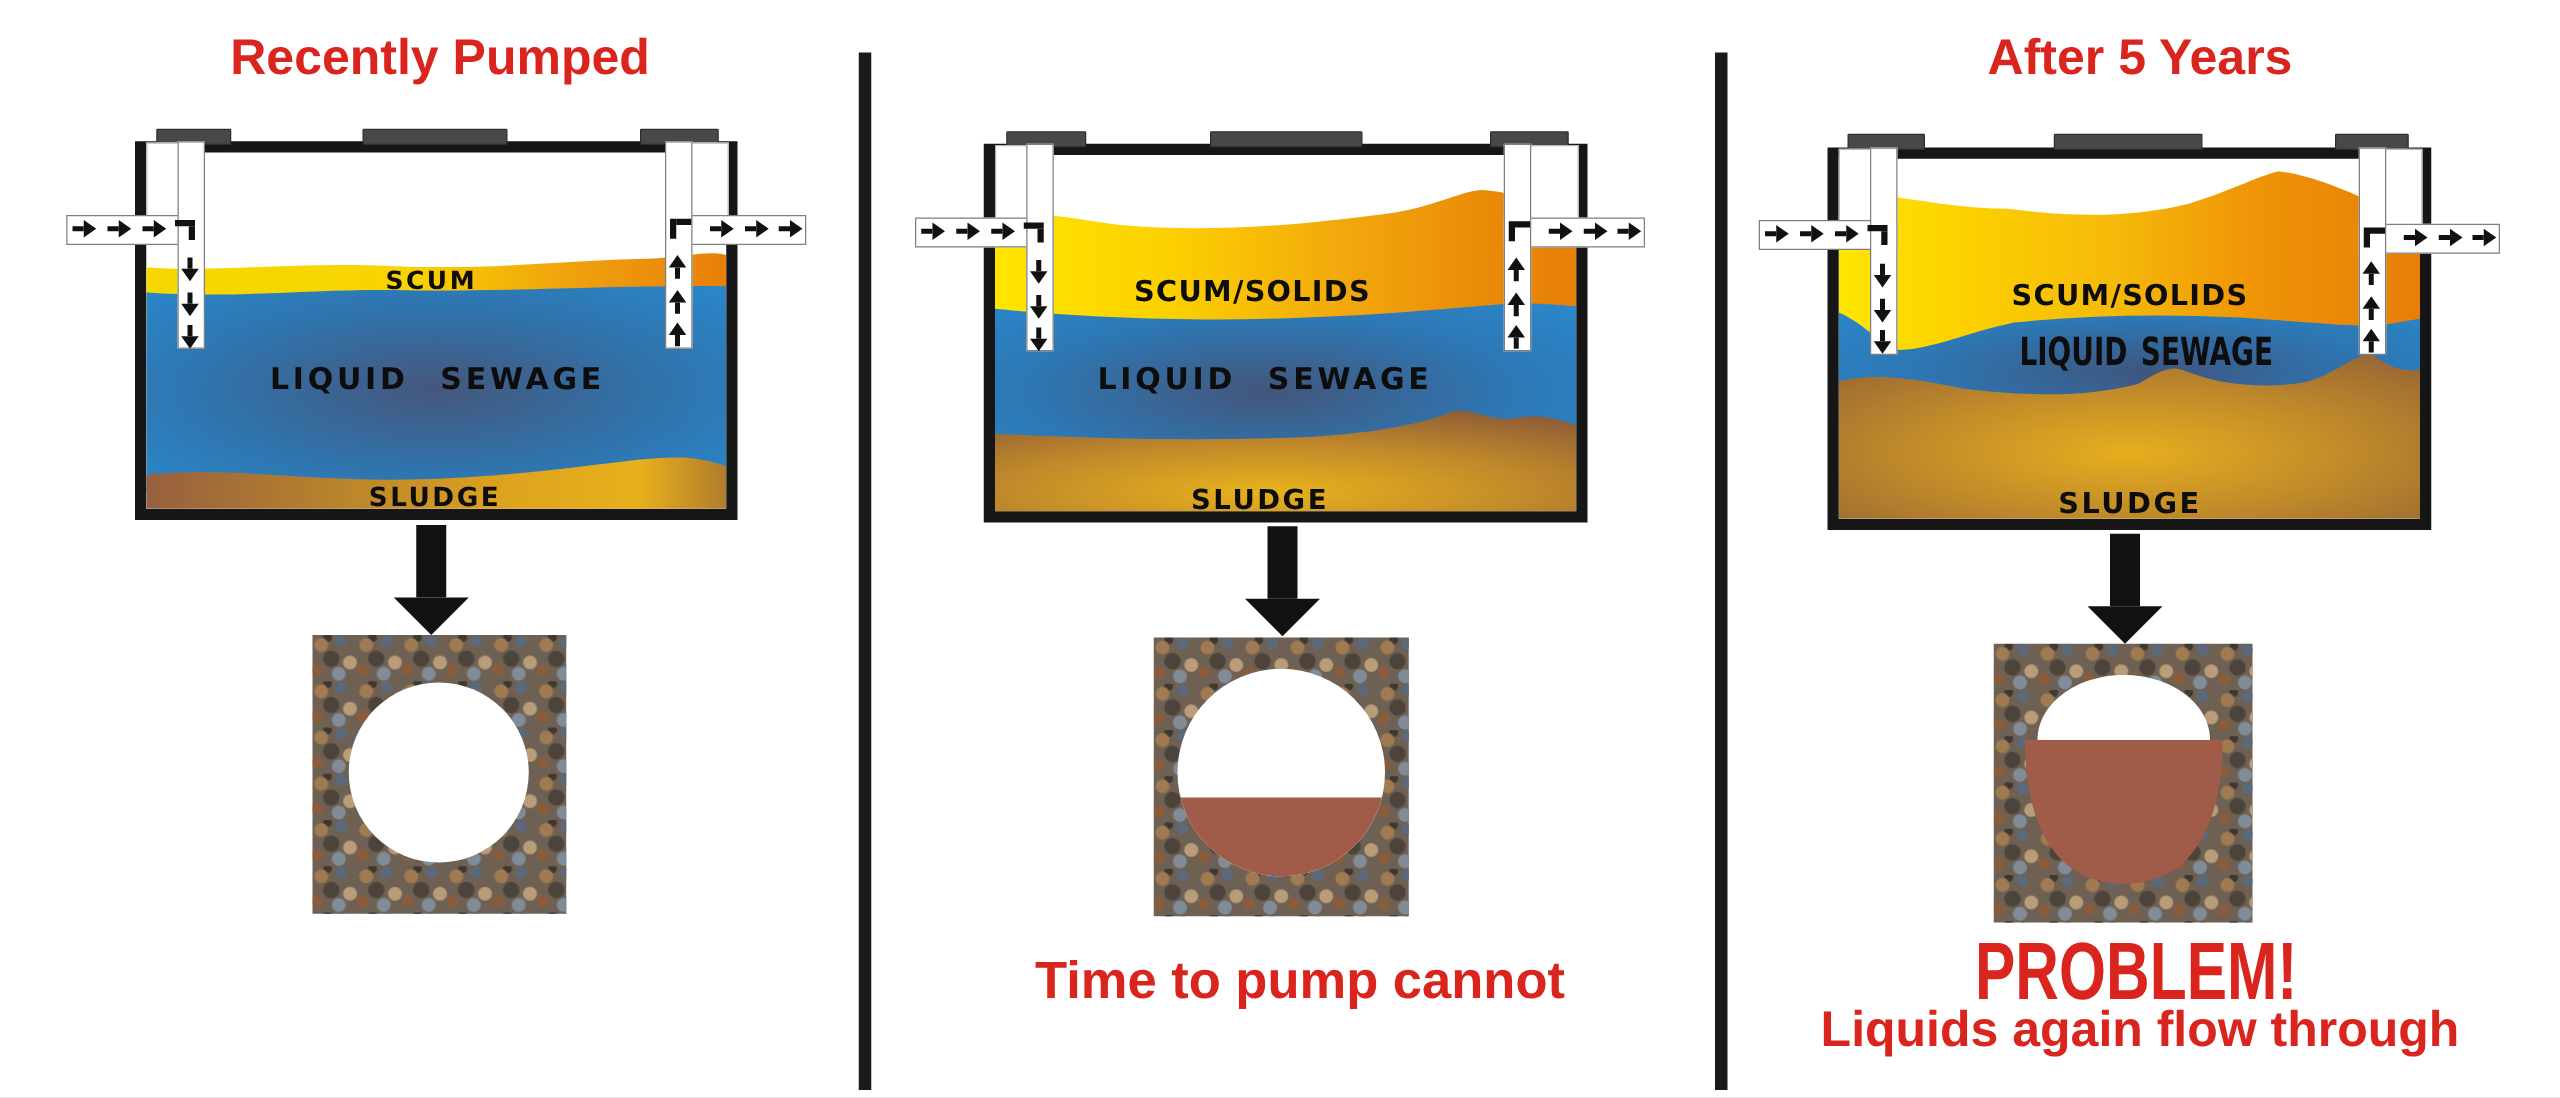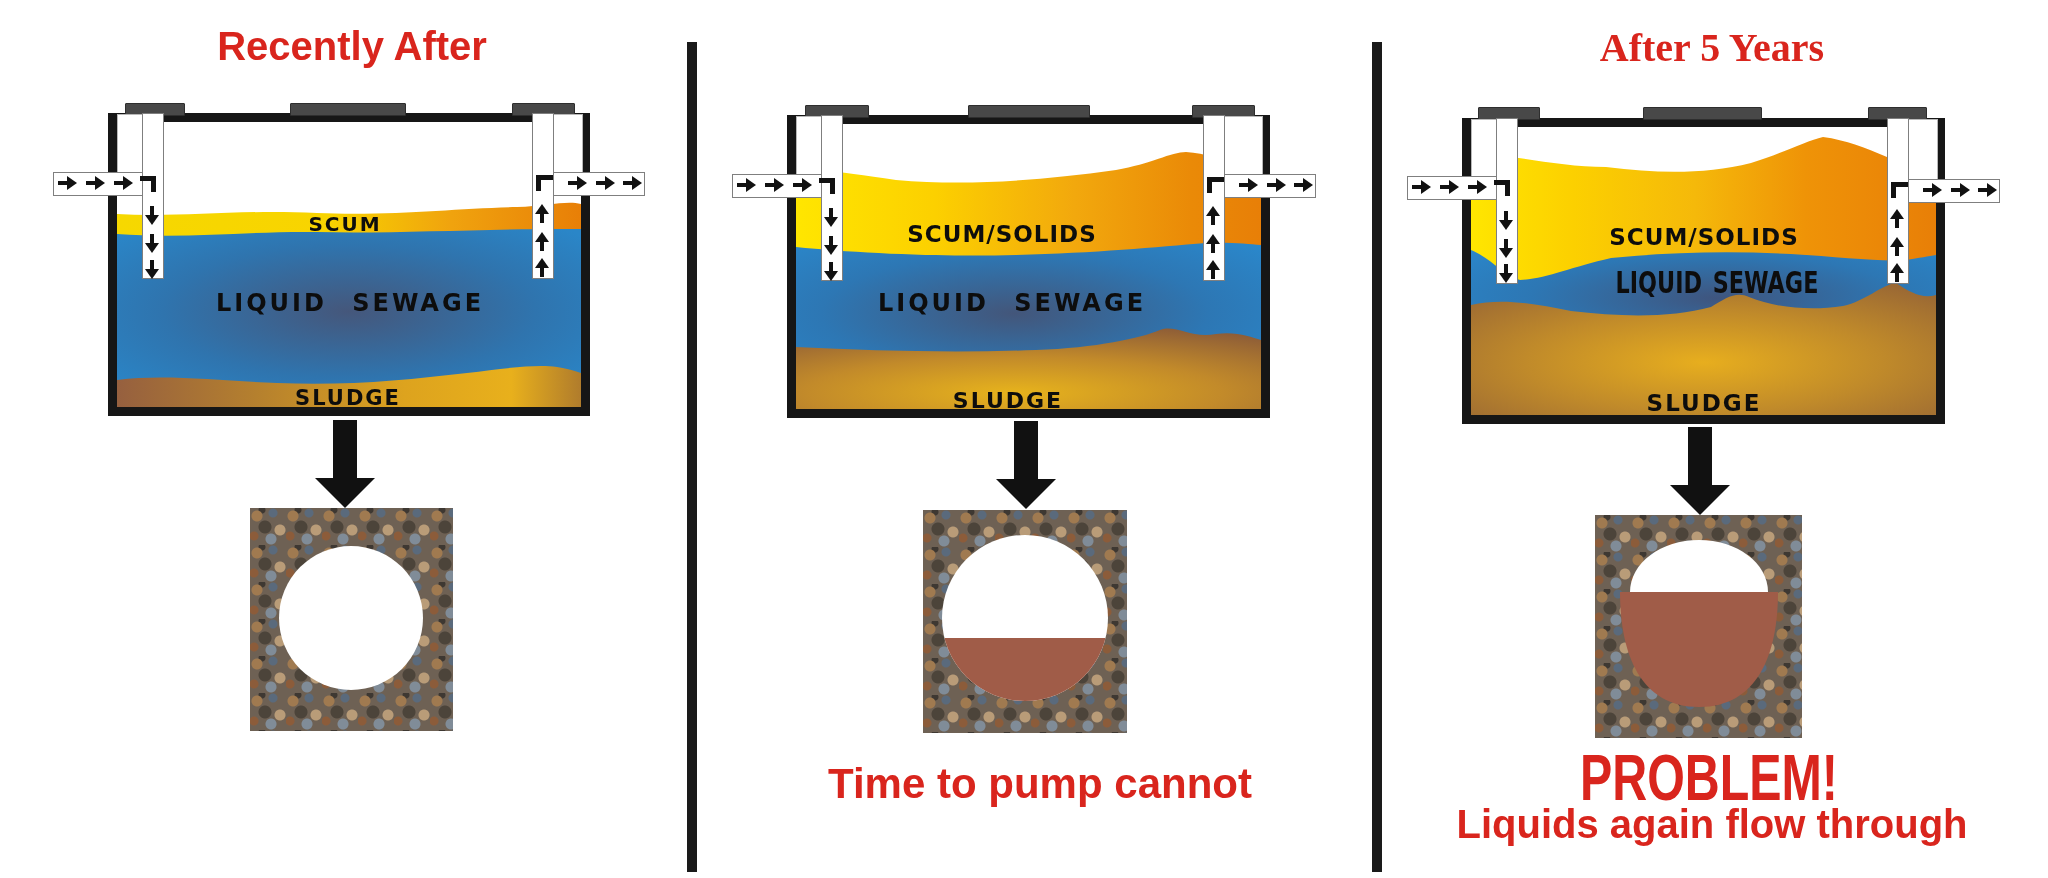--- a/index.html
+++ b/index.html
@@ -57,21 +57,21 @@
   .caption{position:absolute;transform:translateX(-50%);font-weight:bold;color:#d9251d;white-space:nowrap;}
 </style>
 </head>
 <body>
 
 <div id="stage">
 
   <div class="divider" style="left:687px;"></div>
   <div class="divider" style="left:1372px;"></div>
 
-  <div class="title" style="left:352px;top:24px;">Recently After</div>
+  <div class="title" style="left:352px;top:24px;">Recently Pumped</div>
 
   <div class="tank" style="left:108px;top:113px;width:464px;height:285px;">
     <svg viewBox="0 0 464 285" preserveAspectRatio="none">
       <defs>
         <linearGradient id="scum1" x1="0" y1="0" x2="1" y2="0">
           <stop offset="0" stop-color="#f6d800"></stop>
             <stop offset="0.45" stop-color="#f8d400"></stop>
           <stop offset="0.72" stop-color="#f0a30e"></stop>
             <stop offset="1" stop-color="#e87f07"></stop>
         </linearGradient>
@@ -199,21 +199,21 @@
             <circle cx="102" cy="108" r="83"></circle>
           </clipPath>
         </defs>
       <circle cx="102" cy="108" r="83" fill="#ffffff"></circle>
       <rect x="0" y="128" width="204" height="95" fill="#a05c48" clip-path="url(#pipeclip2)"></rect>
     </svg>
   </div>
 
   <div class="caption" style="left:1040px;top:760px;font-size:42px;">Time to pump cannot</div>
 
-  <div class="title" style="left:1712px;top:24px;font-family:Liberation Serif, serif;">After 5 Years</div>
+  <div class="title" style="left:1712px;top:24px;">After 5 Years</div>
 
   <div class="tank" style="left:1462px;top:118px;width:465px;height:288px;">
     <svg viewBox="0 0 465 288" preserveAspectRatio="none">
       <defs>
         <linearGradient id="scum3" x1="0" y1="0" x2="1" y2="0">
           <stop offset="0" stop-color="#ffe600"></stop>
             <stop offset="0.22" stop-color="#fcd000"></stop>
           <stop offset="0.48" stop-color="#f5b90a"></stop>
             <stop offset="0.72" stop-color="#ef9307"></stop>
           <stop offset="1" stop-color="#e87f07"></stop>

